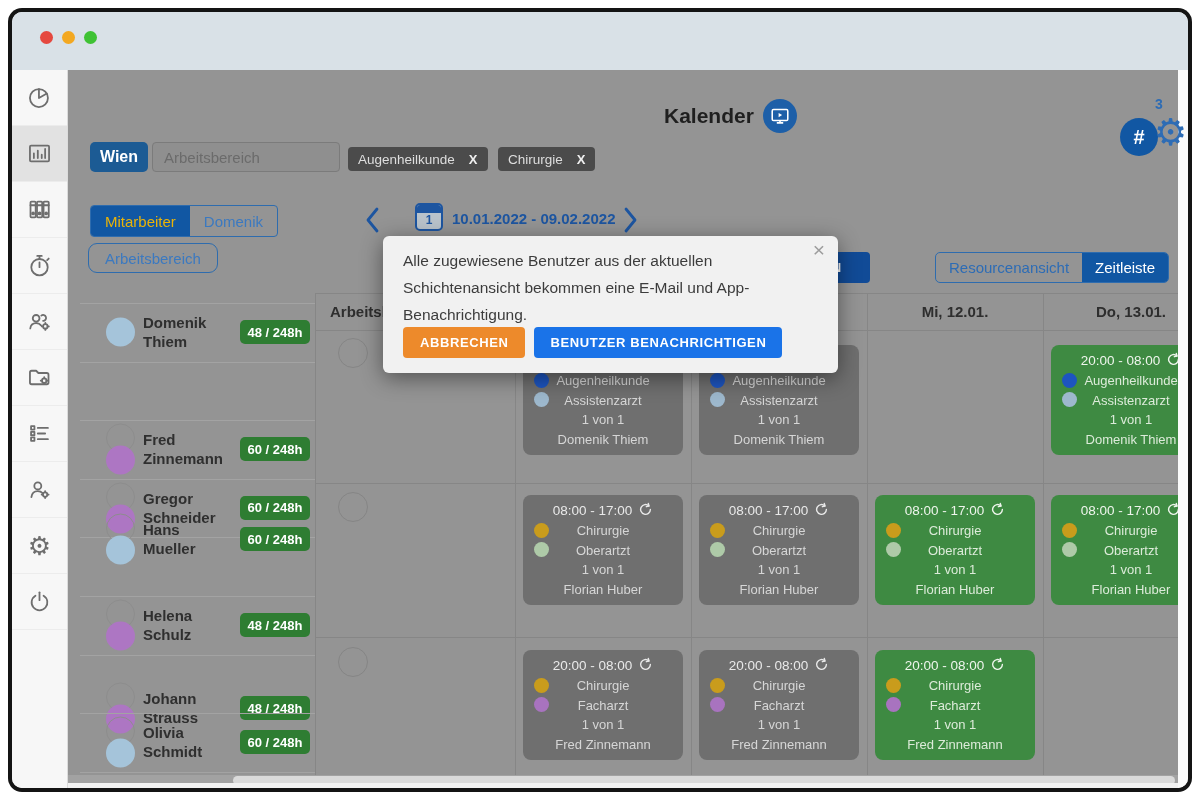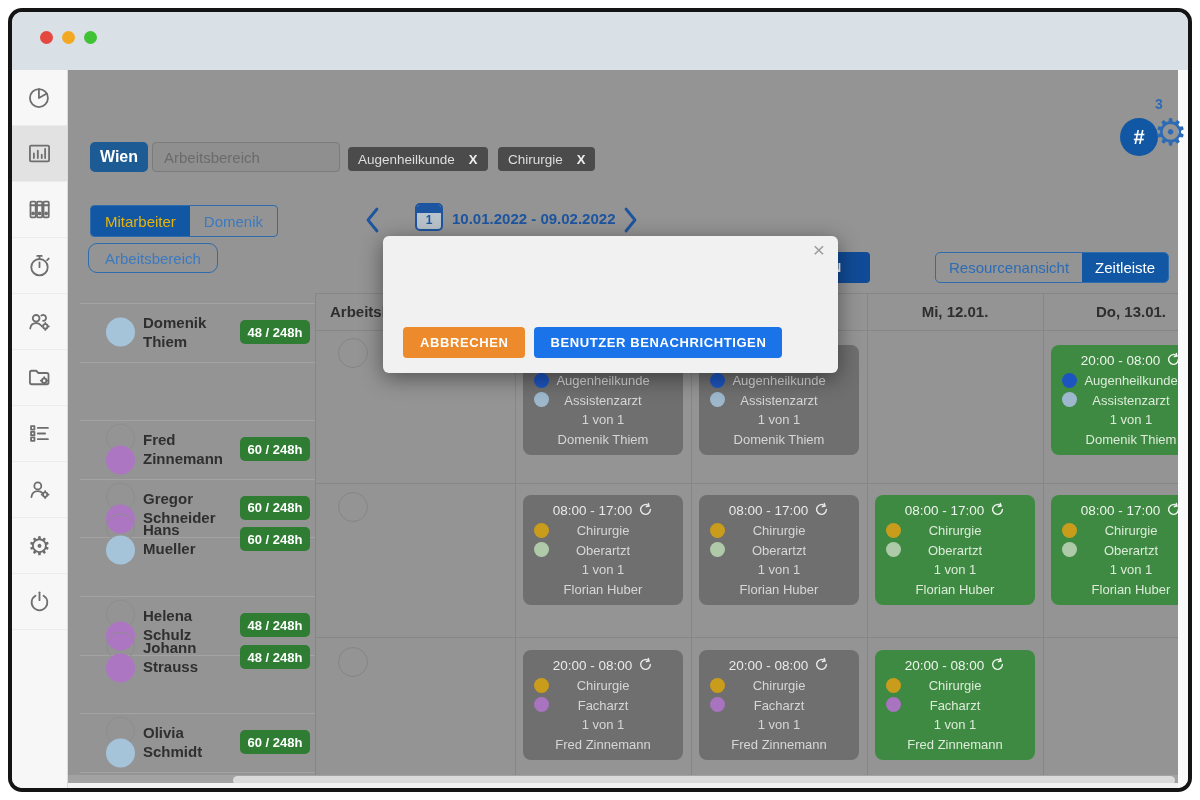--- a/index.html
+++ b/index.html
@@ -268,21 +268,21 @@
             <div class="emp-sep" style="top:526px"></div>
             <div class="emp-row" style="top:526px">
               <span class="emp-dots">
                 <span class="edot outline"></span>
                 <span class="edot purple"></span>
               </span>
               <span class="emp-name">Helena<br>Schulz</span>
               <span class="emp-badge">48 / 248h</span>
             </div>
             <div class="emp-sep" style="top:584.6px"></div>
-            <div class="emp-row" style="top:558px">
+            <div class="emp-row" style="top:609px">
               <span class="emp-dots">
                 <span class="edot outline"></span>
                 <span class="edot purple"></span>
               </span>
               <span class="emp-name">Johann<br>Strauss</span>
               <span class="emp-badge">48 / 248h</span>
             </div>
             <div class="emp-sep" style="top:643.2px"></div>
             <div class="emp-row" style="top:643.2px">
               <span class="emp-dots">
@@ -445,20 +445,30 @@
               <div class="c-line">Fred Zinnemann</div>
               <span class="cdot yellow" style="top:28px"></span>
               <span class="cdot purple" style="top:47px"></span>
             </div>
           </div>
 
         <div class="scrollstrip"></div>
         <div class="scrollthumb"></div>
         <div class="bottomband"></div>
 
+        <div class="app-title-wrap">
+          <span class="app-title">Kalender</span>
+          <span class="cal-app-icon">
+            <svg width="22" height="22" viewBox="0 0 24 24" fill="none" stroke="#fff" stroke-width="1.7">
+              <rect x="3.5" y="5" width="17" height="12" rx="1.5"></rect>
+              <path d="M12 17v2.5M8.5 19.5h7"></path>
+              <path d="M10.5 8.7v4.6l3.8-2.3z" fill="#fff" stroke="none"></path>
+            </svg>
+          </span>
+        </div>
 
         <div class="hash-circle">
           <span>#</span>
         </div>
         <span class="gear-badge">3</span>
         <span class="top-gear">⚙</span>
 
         <div class="btn-wien">Wien</div>
         <input class="inp-workspace" placeholder="Arbeitsbereich" style="">
         <span class="tag" style="left:280px">
@@ -498,20 +508,25 @@
           <span class="seg off">Resourcenansicht</span>
           <span class="seg on">Zeitleiste</span>
         </div>
       </div>
 
       <div class="rightstrip"></div>
     </div>
 
     <div class="modal">
       <span class="modal-close">×</span>
+      <div class="modal-msg">
+        <span>Alle zugewiesene Benutzer aus der aktuellen</span><br>
+        <span>Schichtenansicht bekommen eine E-Mail und App-</span><br>
+        <span>Benachrichtigung.</span>
+      </div>
       <div class="modal-actions">
         <button class="btn-orange">ABBRECHEN</button>
         <button class="btn-blue">BENUTZER BENACHRICHTIGEN</button>
       </div>
     </div>
 
   </div>
 </div>
 
 </body></html>

